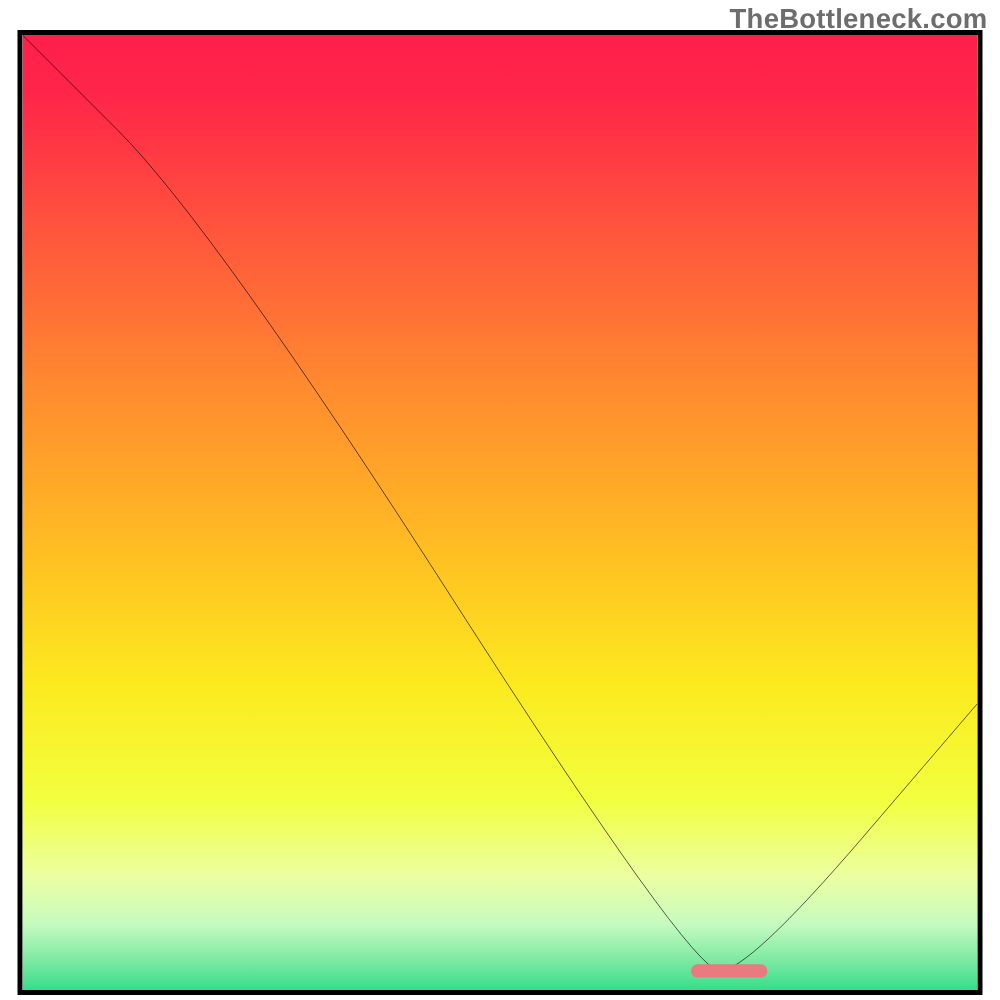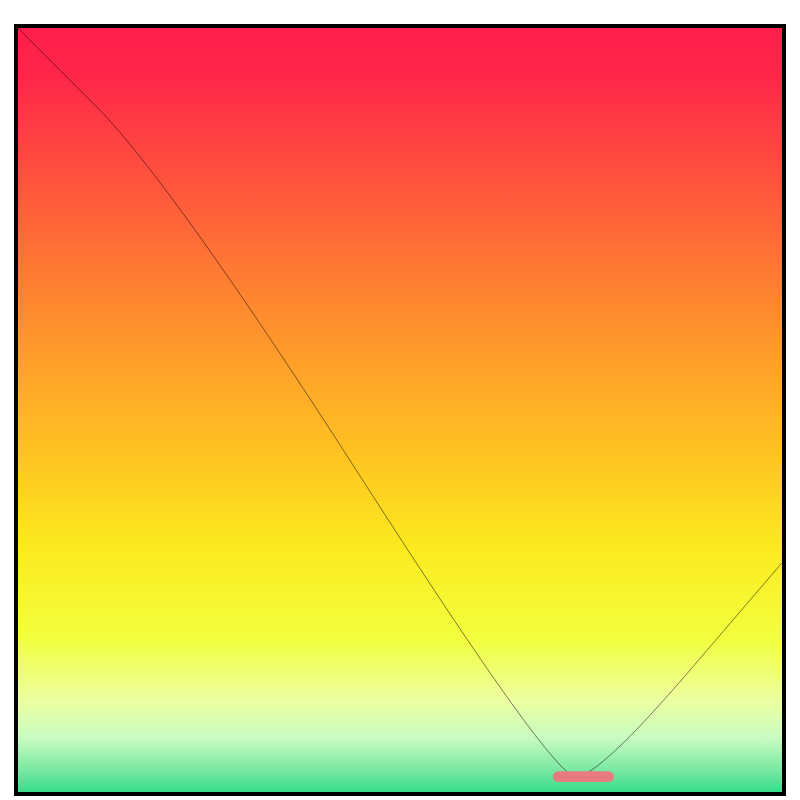--- a/index.html
+++ b/index.html
@@ -52,20 +52,21 @@
   }
   .marker {
     position: absolute;
     z-index: 15;
   }
 </style>
 </head>
 <body>
 
 <div class="wrap">
+  <div class="watermark">TheBottleneck.com</div>
 
   <div class="chart-frame">
 
     <svg class="gradient" viewBox="0 0 100 100" preserveAspectRatio="none">
       <defs>
         <linearGradient id="bg" x1="0" y1="0" x2="0" y2="1">
             <stop offset="0%" stop-color="#ff1f4b"></stop>
             <stop offset="6%" stop-color="#ff2549"></stop>
             <stop offset="37%" stop-color="#ff8b2f"></stop>
             <stop offset="55.00000000000001%" stop-color="#ffc122"></stop>

